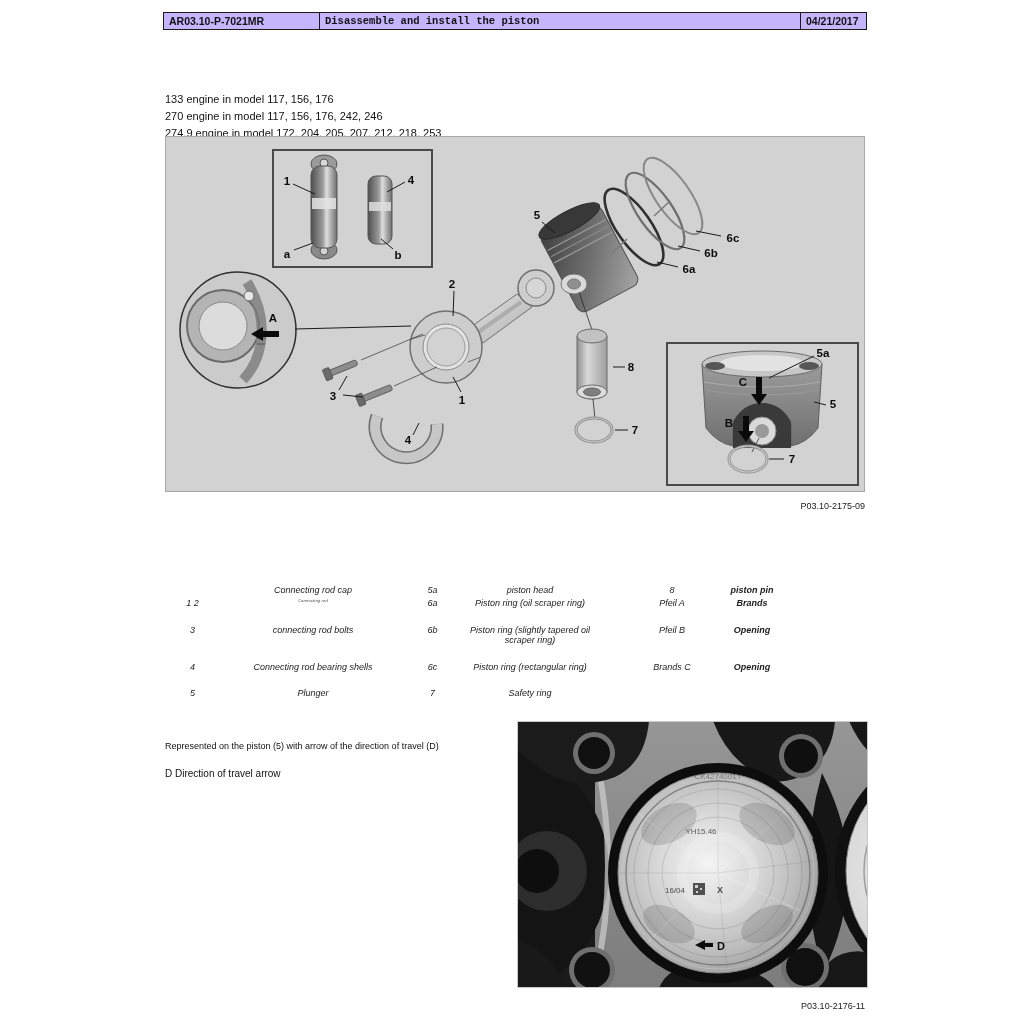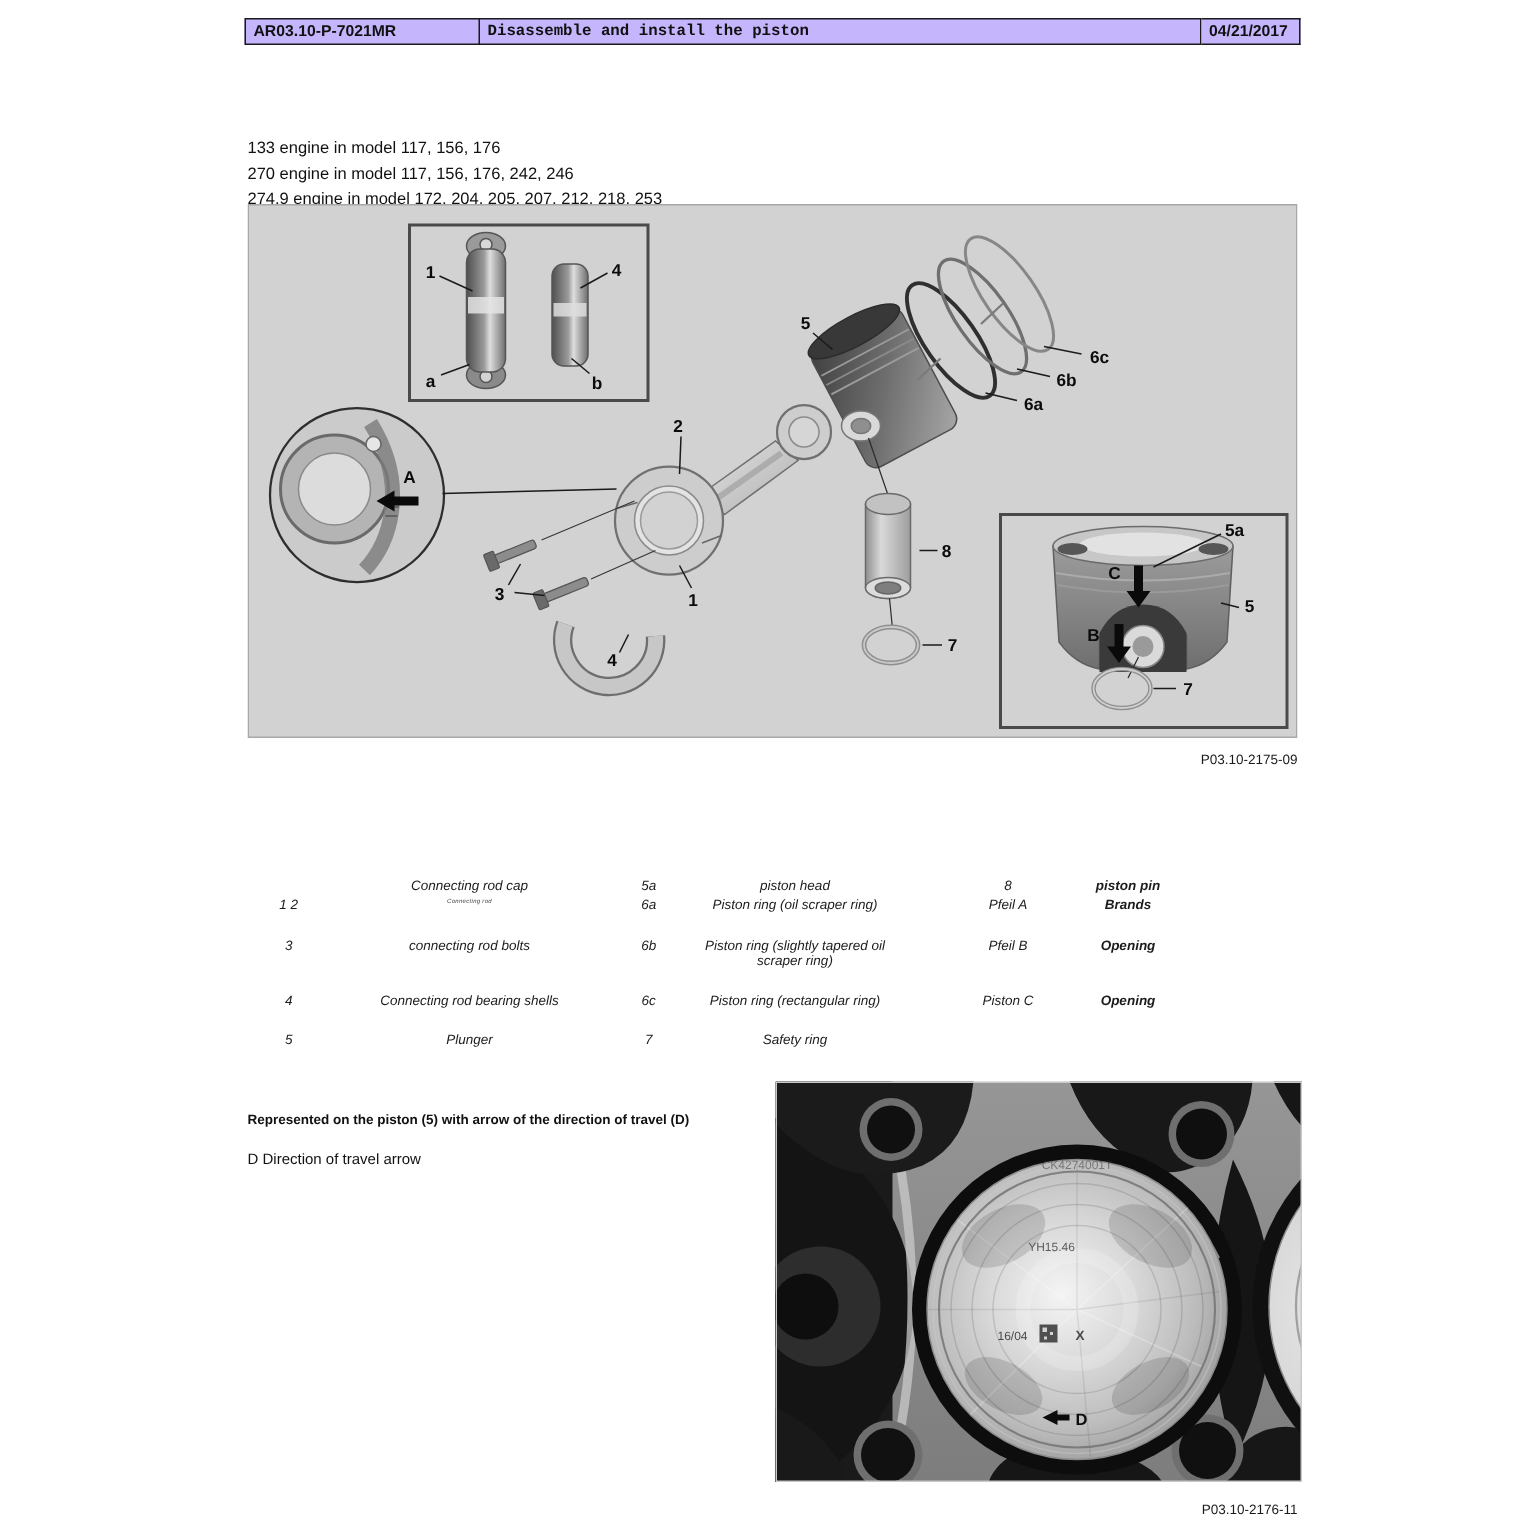--- a/index.html
+++ b/index.html
@@ -30,21 +30,21 @@
   .lrow { position:absolute; left:0; width:640px; }
   .ln, .ld { position:absolute; top:0; white-space:normal; }
   .n1 { left:0px;   width:55px; }
   .d1 { left:63px;  width:170px; }
   .n2 { left:240px; width:55px; }
   .d2 { left:303px; width:124px; }
   .n3 { left:478px; width:58px; }
   .d3 { left:542px; width:90px;font-weight:bold; }
   .tiny { font-size:4px; color:#444; letter-spacing:0.2px; }
 
-  .note-bold { position:absolute; left:165px; top:741px; width:420px; font-weight:bold; font-size:9px; }
+  .note-bold { position:absolute; left:165px; top:741px; width:420px; font-weight:normal; font-size:9px; }
   .note-italic { position:absolute; left:165px; top:768px; width:300px; font-size:10px; }
 
   
   .photo { position:absolute; left:517px; top:721px; width:351px; height:267px; }
 
   
   .cl { font-family:"Liberation Sans", sans-serif; font-size:11.5px; font-weight:bold; fill:#0b0b0b; text-anchor:middle; }
   .engrave { font-family:"Liberation Sans", sans-serif; font-size:8px; fill:#2f2f2f; text-anchor:middle; }
   .engrave.bold { font-weight:bold; font-size:9px; }
   .dlabel { font-family:"Liberation Sans", sans-serif; font-size:11px; font-weight:bold; fill:#0c0c0c; }
@@ -270,21 +270,21 @@
       <span class="ln n2">6b</span>
       <span class="ld d2">Piston ring (slightly tapered oil scraper ring)</span>
       <span class="ln n3">Pfeil B</span>
       <span class="ld d3">Opening</span>
     </div>
     <div class="lrow" style="top:82px">
       <span class="ln n1">4</span>
       <span class="ld d1">Connecting rod bearing shells</span>
       <span class="ln n2">6c</span>
       <span class="ld d2">Piston ring (rectangular ring)</span>
-      <span class="ln n3">Piston C</span>
+      <span class="ln n3">Brands C</span>
       <span class="ld d3">Opening</span>
     </div>
     <div class="lrow" style="top:108px">
       <span class="ln n1">5</span>
       <span class="ld d1">Plunger</span>
       <span class="ln n2">7</span>
       <span class="ld d2">Safety ring</span>
       <span class="ln n3"></span>
       <span class="ld d3"></span>
     </div>

